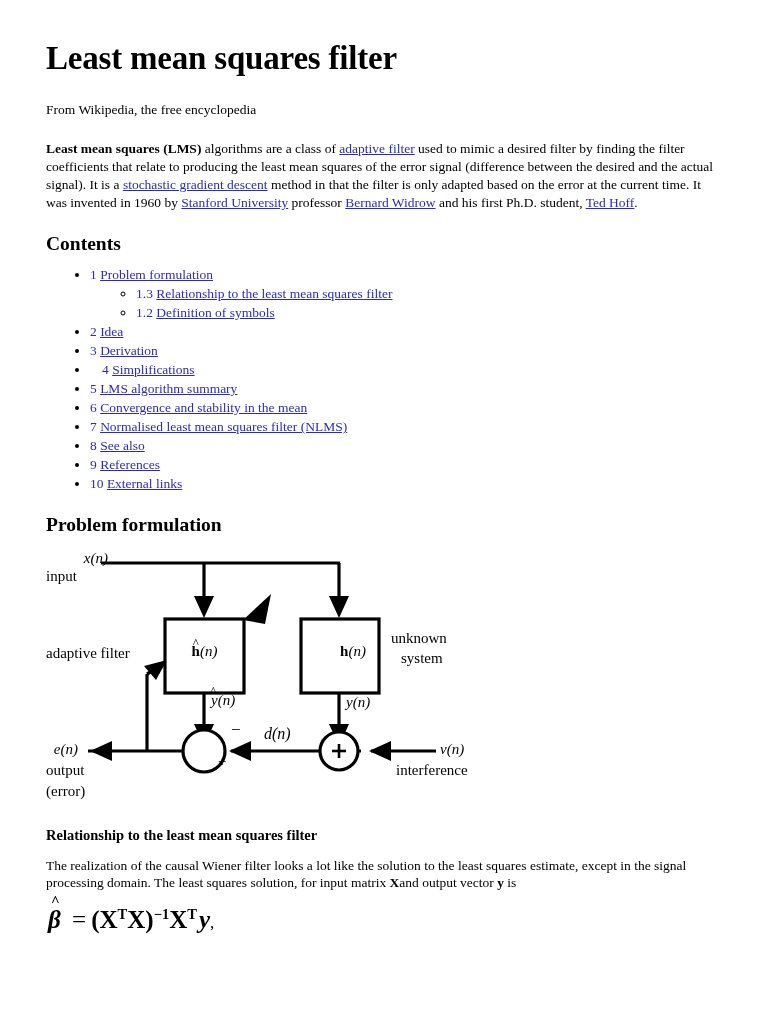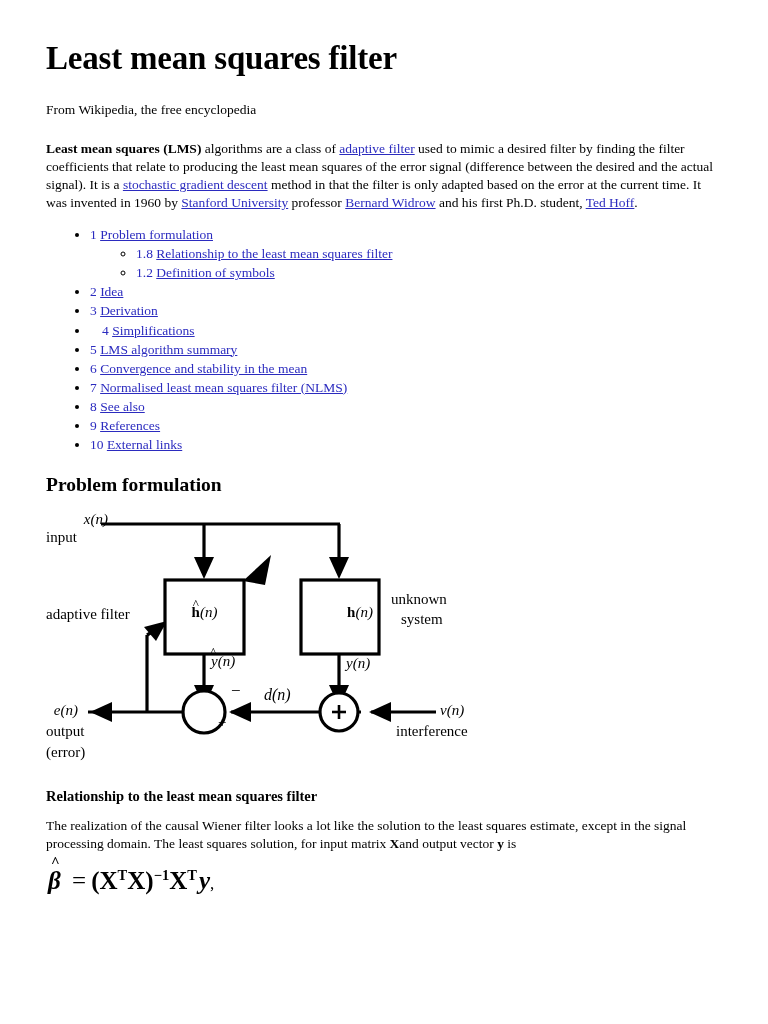--- a/index.html
+++ b/index.html
@@ -137,25 +137,26 @@
   <div class="content">
 
     <h1 class="article-title">Least mean squares filter</h1>
 
     <div class="subtitle">From Wikipedia, the free encyclopedia</div>
 
     <p class="body-text">
       <span class="bold">Least mean squares (LMS)</span><span> algorithms are a class of </span><a class="wlink" href="#">adaptive filter</a><span> used to mimic a desired filter by finding the filter coefficients that relate to producing the least mean squares of the error signal (difference between the desired and the actual signal). It is a </span><a class="wlink" href="#">stochastic gradient descent</a><span> method in that the filter is only adapted based on the error at the current time. It was invented in 1960 by </span><a class="wlink" href="#">Stanford University</a><span> professor </span><a class="wlink" href="#">Bernard Widrow</a><span> and his first Ph.D. student, </span><a class="wlink" href="#">Ted Hoff</a><span>.</span>
     </p>
 
+    <h2 class="section-title">Contents</h2>
 
     <ul class="toc-l1" id="toc-root">
         <li><a href="#" style="text-decoration: none;"><span class="toc-num">1</span> <span class="toc-text">Problem formulation</span></a></li>
         <ul class="toc-l2">
-          <li><a href="#" style="text-decoration: none;"><span class="toc-num">1.8</span> <span class="toc-text">Relationship to the least mean squares filter</span></a></li>
+          <li><a href="#" style="text-decoration: none;"><span class="toc-num">1.3</span> <span class="toc-text">Relationship to the least mean squares filter</span></a></li>
           <li><a href="#" style="text-decoration: none;"><span class="toc-num">1.2</span> <span class="toc-text">Definition of symbols</span></a></li>
         </ul>
         <li><a href="#" style="text-decoration: none;"><span class="toc-num">2</span> <span class="toc-text">Idea</span></a></li>
         <li><a href="#" style="text-decoration: none;"><span class="toc-num">3</span> <span class="toc-text">Derivation</span></a></li>
         <li><a href="#" style="text-decoration: none; margin-left: 12px;"><span class="toc-num">4</span> <span class="toc-text">Simplifications</span></a></li>
         <li><a href="#" style="text-decoration: none;"><span class="toc-num">5</span> <span class="toc-text">LMS algorithm summary</span></a></li>
         <li><a href="#" style="text-decoration: none;"><span class="toc-num">6</span> <span class="toc-text">Convergence and stability in the mean</span></a></li>
         <li><a href="#" style="text-decoration: none;"><span class="toc-num">7</span> <span class="toc-text">Normalised least mean squares filter (NLMS)</span></a></li>
         <li><a href="#" style="text-decoration: none; font-family: Liberation Serif, serif;"><span class="toc-num">8</span> <span class="toc-text">See also</span></a></li>
         <li><a href="#" style="text-decoration: none;"><span class="toc-num">9</span> <span class="toc-text">References</span></a></li>
@@ -227,21 +228,21 @@
       <div class="dlabel center" style="left:119px; top:97px; width:79px;">
         <span style="position:relative; display:inline-block;">
           <span class="mbold" style="font-weight:bold;">h</span>
           <span style="position:absolute; left:0; top:-8px; width:100%; text-align:center; font-size:13px;">^</span>
         </span><span class="mvar">(n)</span>
       </div>
 
       <div class="dlabel" style="left:345px; top:84px;">unknown</div>
       <div class="dlabel" style="left:355px; top:104px;">system</div>
 
-      <div class="dlabel center" style="left:265px; top:97px; width:98px;">
+      <div class="dlabel center" style="left:258px; top:97px; width:98px;">
         <span class="mbold" style="font-weight:bold;">h</span><span class="mvar">(n)</span>
       </div>
 
       <div class="dlabel" style="left:165px; top:146px;">
         <span style="position:relative; display:inline-block;">
           <span class="mvar">y</span>
           <span style="position:absolute; left:-1px; top:-9px; width:100%; text-align:center; font-size:13px;">^</span>
         </span><span class="mvar">(n)</span>
       </div>
 

